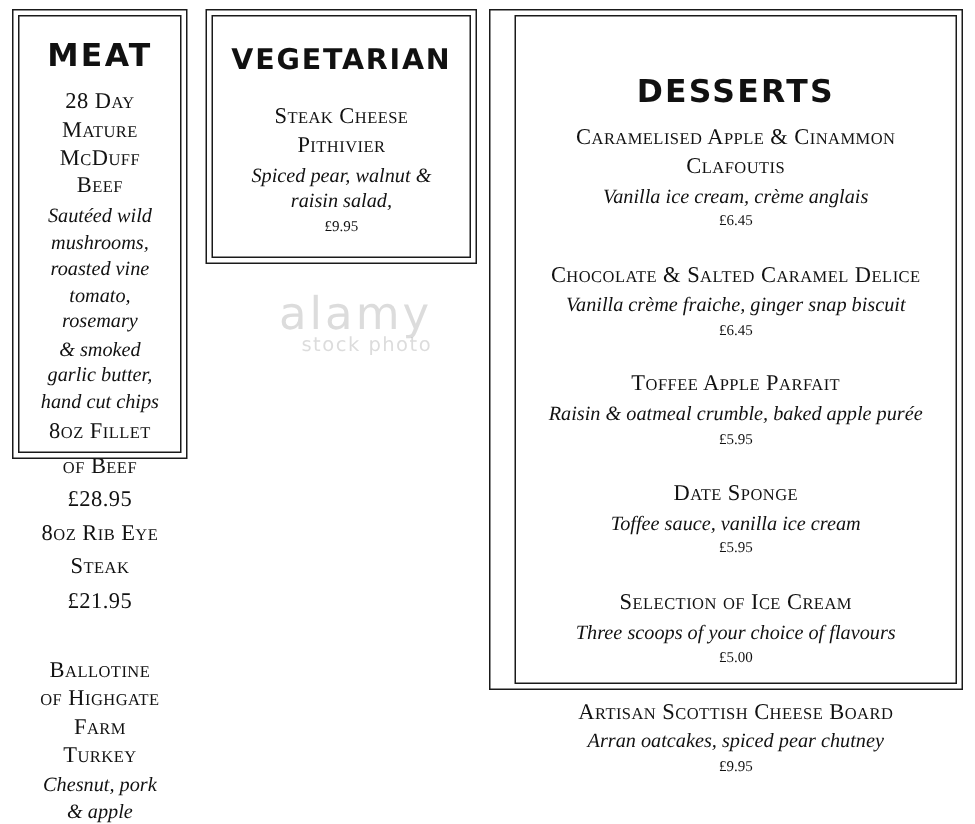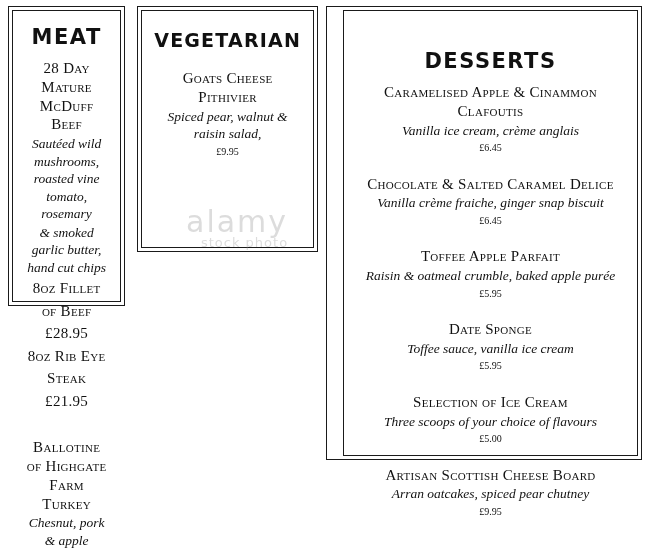--- a/index.html
+++ b/index.html
@@ -48,21 +48,21 @@
     box-sizing: border-box;
   }
   .panel-inner {
     border: 1px solid #1a1a1a;
     padding: 10px 12px 14px 12px;
     box-sizing: border-box;
     height: 100%;
   }
 
   .panel-meat { height: 300px; }
-  .panel-veg  { height: 246px; }
+  .panel-veg  { height: 170px; }
   .panel-desserts { height: 454px; padding-left: 16px; }
 
   .section-title {
     font-family: "DejaVu Sans", sans-serif;
     font-weight: bold;
     letter-spacing: 1.5px;
     text-align: center;
     font-size: 21px;
     margin: 4px 0 10px 0;
     color: #111;
@@ -103,21 +103,21 @@
     line-height: 1.5;
     letter-spacing: 0.3px;
   }
   .spacer-sm { height: 8px; }
   .spacer-md { height: 14px; }
 
   
   .watermark {
     position: absolute;
     left: 186px;
-    top: 204px;
+    top: 192px;
     font-family: "DejaVu Sans", sans-serif;
     font-size: 30px;
     letter-spacing: 2px;
     color: rgba(140,140,140,0.30);
     pointer-events: none;
     user-select: none;
     white-space: nowrap;
   }
   .watermark .wm-sub {
     font-size: 13px;
@@ -158,21 +158,21 @@
     </div>
 
     <div class="panel panel-veg">
       <div class="panel-inner">
         <div class="section-title small">VEGETARIAN</div>
 
 
         <div class="spacer-sm"></div>
 
         <div class="dish">
-          <div class="dish-name">Goats Cheese Pithivier</div>
+          <div class="dish-name">Steak Cheese Pithivier</div>
           <div class="dish-desc">Spiced pear, walnut &amp; raisin salad,</div>
           <div class="dish-price">£9.95</div>
         </div>
       </div>
     </div>
 
   </div>
 
   <div class="col-right">
     <div class="panel panel-desserts">

